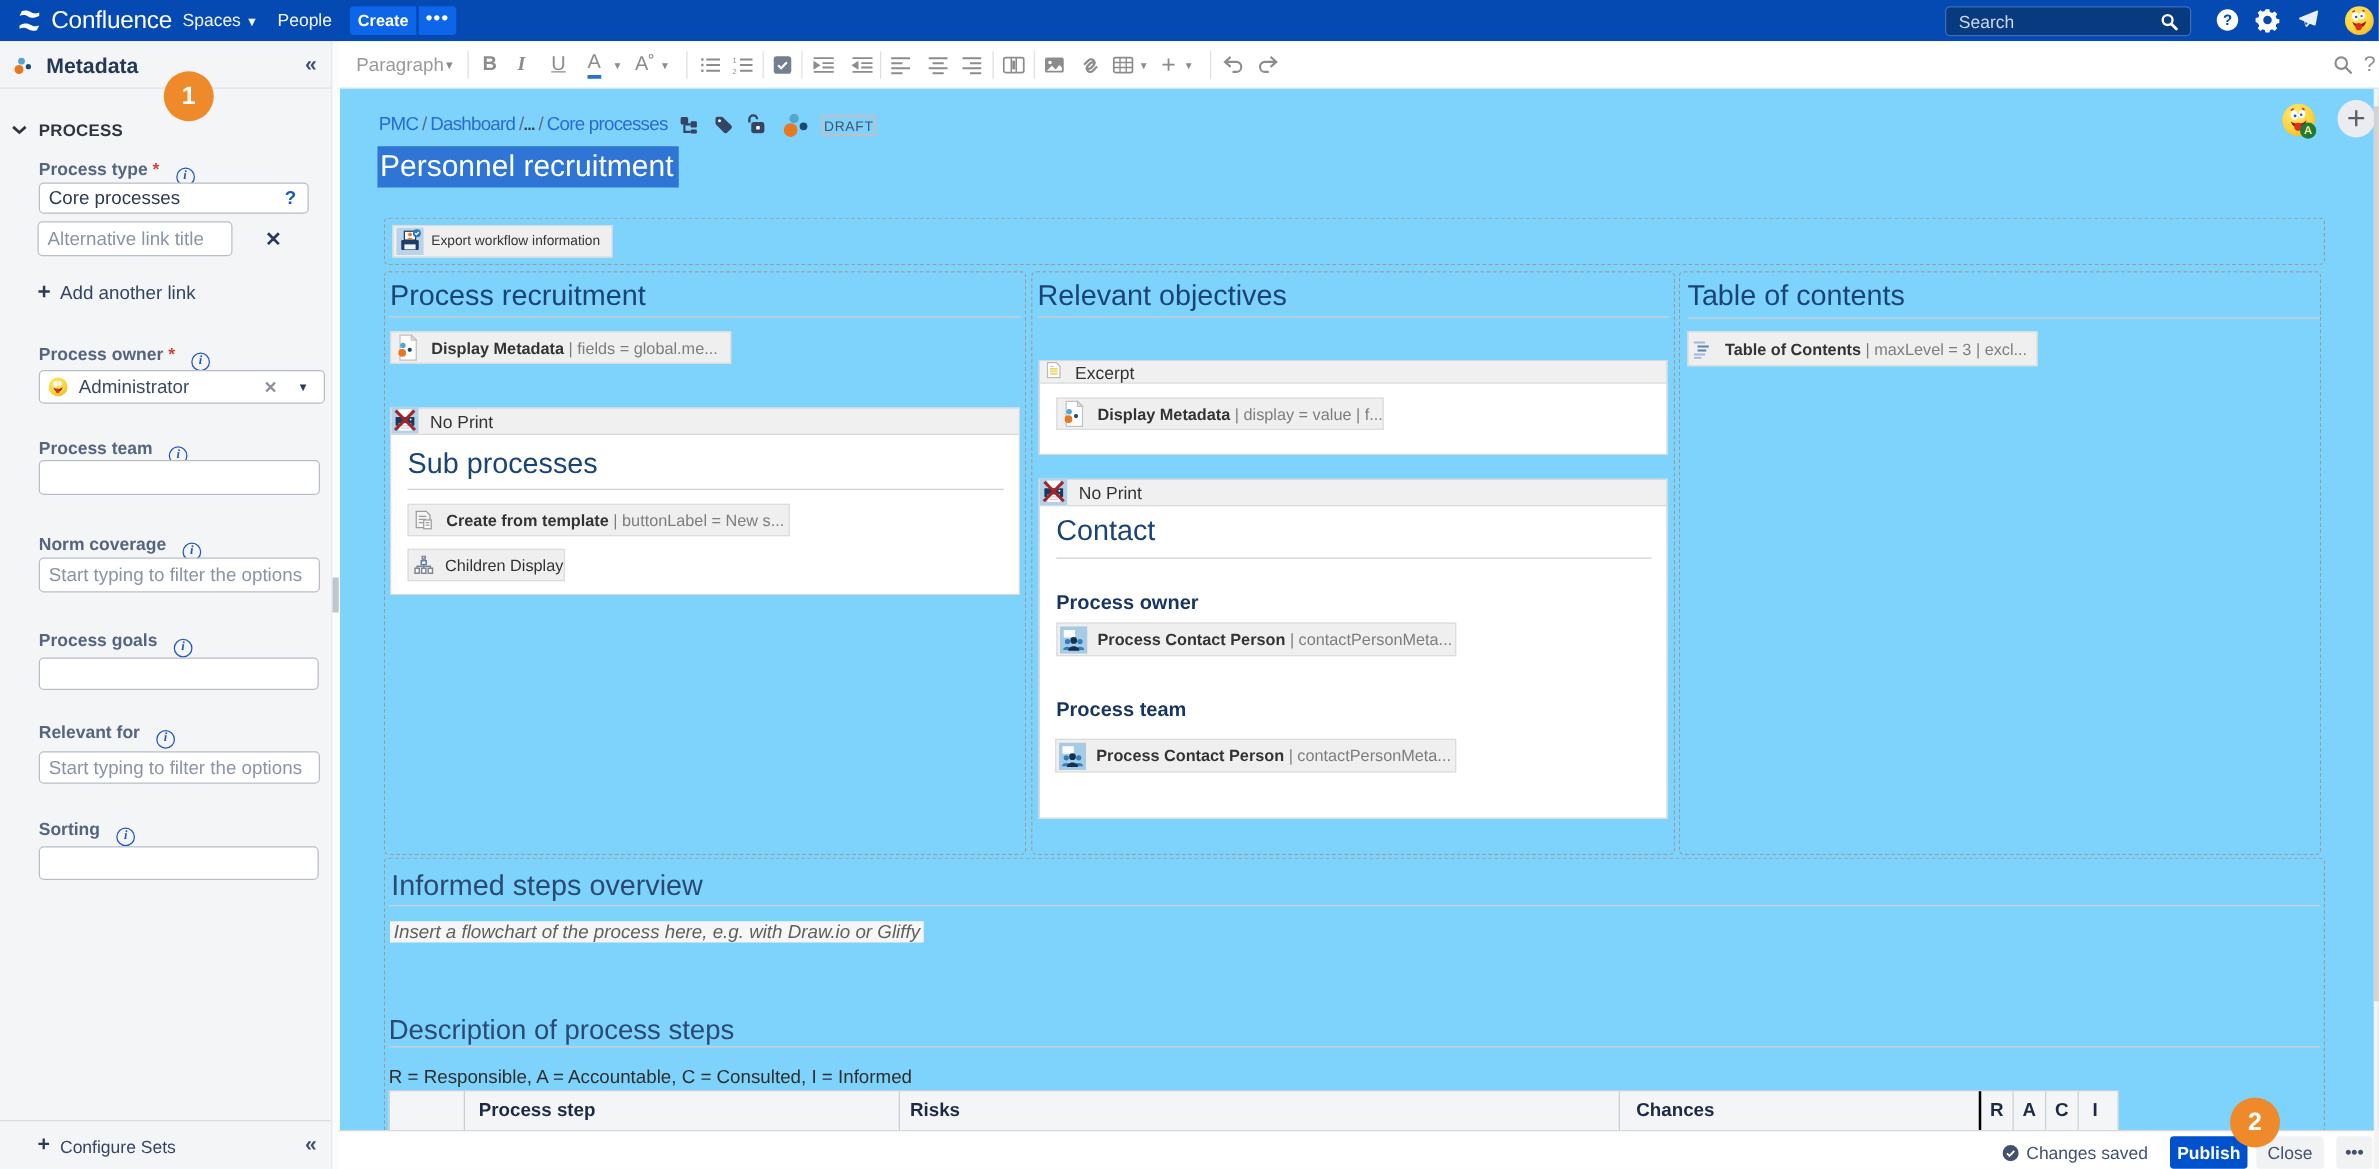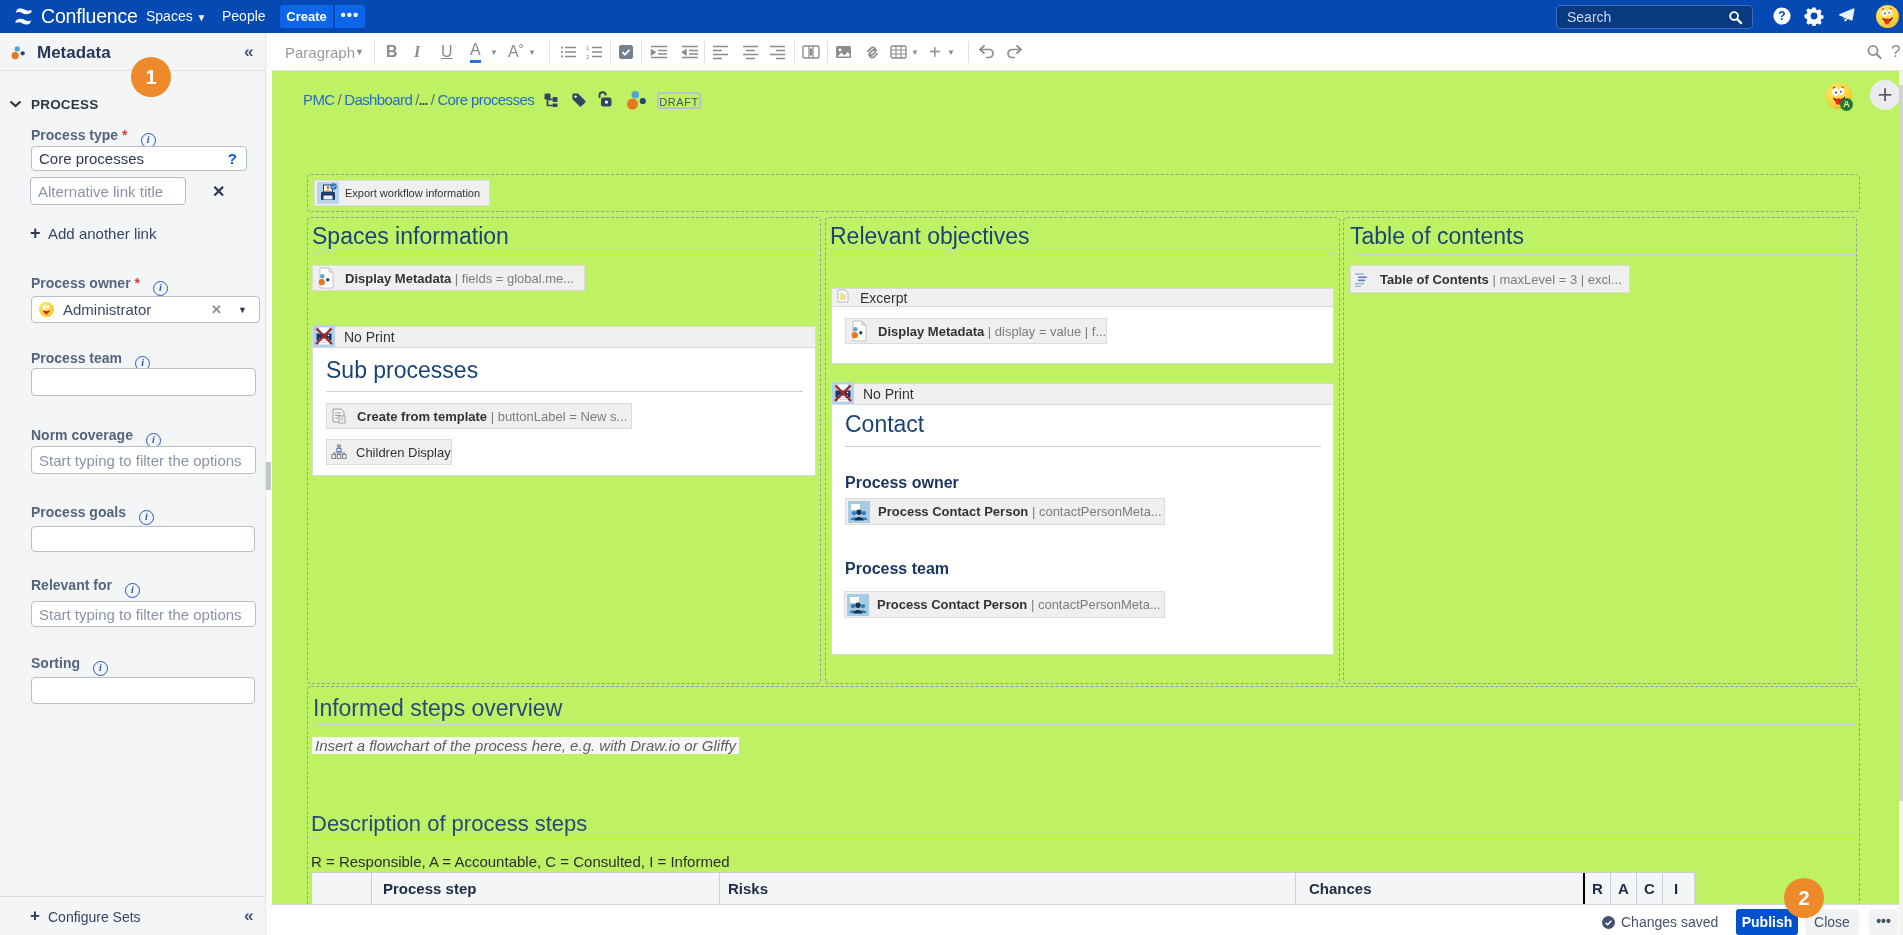--- a/index.html
+++ b/index.html
@@ -30,21 +30,21 @@
 
 #sb-scroll { position:absolute; left:266px; top:33px; width:5px; height:902px; background:#fafbfb; }
 #sb-thumb { position:absolute; left:0; top:429px; width:5px; height:28px; background:#c1c5cc; }
 
 
 #toolbar { position:absolute; left:271px; top:33px; width:1632px; height:38px; background:#fff; border-bottom:1px solid #e4e4e4; color:#7a7a7a; }
 .tb { position:absolute; top:0; height:38px; display:flex; align-items:center; color:#8c8c8c; }
 .tbsep { position:absolute; top:8px; width:1px; height:22px; background:#e0e0e0; }
 
 
-#main { position:absolute; left:272px; top:71px; width:1631px; height:833px; background:#bef264; overflow:hidden; }
+#main { position:absolute; left:272px; top:71px; width:1631px; height:833px; background:#7dd3fc; overflow:hidden; }
 .crumb { color:#2a6bd2; font-size:15px; }
 .crumbsep { color:#5e6c84; font-size:15px; }
 #title-sel { position:absolute; left:30px; top:46px; background:#2e75d6; color:#fff; font-size:24px; padding:0 4px 0 2px; height:33px; line-height:33px;}
 
 .dashed { position:absolute; border:1px dashed #9b9b9b; border-radius:4px; }
 h2.sec { font-size:23px; font-weight:normal; color:#1a4477; }
 .hr { position:absolute; height:1px; background:#cfcfcf; }
 .macro { position:absolute; height:26px; background:#efefef; border:1px solid #dcdcdc; display:flex; align-items:center; font-size:13px; color:#333; white-space:nowrap; overflow:hidden; }
 .macro .mi { margin:0 8px 0 2px; display:flex; align-items:center;}
 .macro b { font-weight:bold; color:#333; }
@@ -309,40 +309,41 @@
         <circle cx="8.9" cy="8.6" r="1" fill="#1d5fb0"></circle>
         <circle cx="13.2" cy="7.8" r="0.9" fill="#1d5fb0"></circle>
         <path d="M6 12.5c3.6 2.6 8 2.2 11-.8 0 0-.6 5.3-5.4 5.3S6 12.5 6 12.5z" fill="#8c1e12"></path>
         <ellipse cx="11" cy="16.3" rx="2.6" ry="2.9" fill="#e02d1b"></ellipse>
         <path d="M5.9 4.7l2-1.2M14 3.2l1.6 1" stroke="#c33" stroke-width="1.2"></path>
       </svg>
     <div style="position:absolute; left:14px; top:15px; width:13px; height:13px; border-radius:50%; background:#1e7b34; color:#ffe89a; font-size:9px; font-weight:bold; text-align:center; line-height:13px;">A</div>
   </div>
   <div style="position:absolute; left:1598px; top:9px; width:30px; height:30px; border-radius:50%; background:#ebecf0; color:#5c5f66; font-size:26px; font-weight:300; text-align:center; line-height:28px;">+</div>
 
+  <div id="title-sel">Personnel recruitment</div>
 
   <div class="dashed" style="left:35px; top:103px; width:1553px; height:38px;"></div>
   <div class="macro" style="left:42px; top:109px; width:176px; font-size:11px;">
     <span class="mi" style="margin:0 6px 0 2px;">
         <svg width="22" height="22" viewBox="0 0 22 22">
           <rect width="22" height="22" fill="#b9d3e8"></rect>
           <rect x="4" y="10" width="14" height="8" rx="1" fill="#1c3d6b"></rect>
           <rect x="6.5" y="13.5" width="9" height="4" fill="#eef3f8"></rect>
           <rect x="6.5" y="3" width="9" height="7" fill="#fff" stroke="#1c3d6b"></rect>
           <circle cx="11" cy="5.5" r="1.5" fill="#e87722"></circle>
           <path d="M8.5 9.5c0-1.6 5-1.6 5 0z" fill="#e87722"></path>
           <circle cx="16.5" cy="4.5" r="3.2" fill="#2a76c0"></circle>
           <path d="M15 4.5l1.1 1.1 2-2" stroke="#fff" stroke-width="1" fill="none"></path>
         </svg>
       </span>
     Export workflow information
   </div>
 
   <div class="dashed" style="left:35px; top:146px; width:514px; height:467px;"></div>
-  <h2 class="sec" style="position:absolute; left:40px; top:152px;">Spaces information</h2>
+  <h2 class="sec" style="position:absolute; left:40px; top:152px;">Process recruitment</h2>
   <div class="hr" style="left:39px; top:182px; width:506px;"></div>
   <div class="macro" style="left:40px; top:194px; width:273px;">
     <span class="mi">
         <svg width="22" height="22" viewBox="0 0 22 22">
           <path d="M5 1h9l4 4v16H5z" fill="#fff" stroke="#c2c2c2"></path>
           <path d="M14 1l4 4h-4z" fill="#e8e8e8" stroke="#c2c2c2"></path>
           <circle cx="7.3" cy="9.3" r="2.2" fill="#53a7cd"></circle>
           <circle cx="6.8" cy="15.2" r="3.1" fill="#e87722"></circle>
           <circle cx="12.8" cy="12.8" r="1.7" fill="#1c4a72"></circle>
         </svg>

